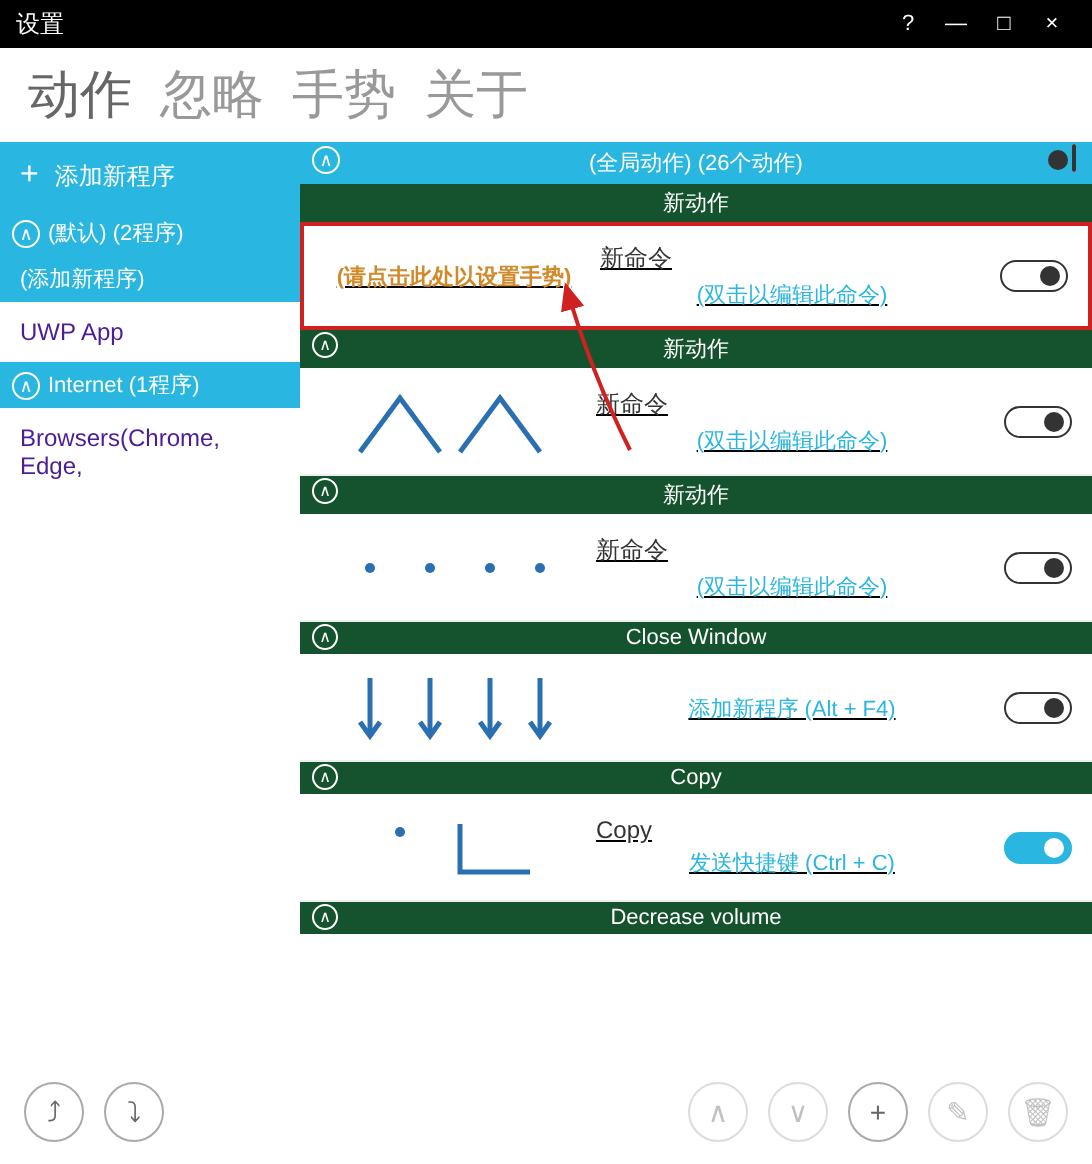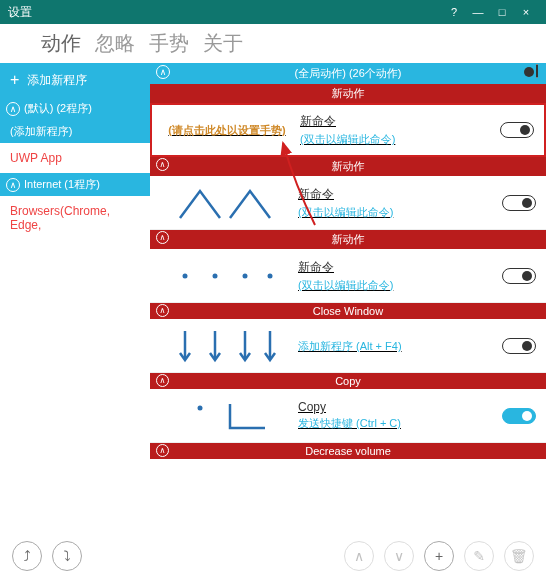--- a/index.html
+++ b/index.html
@@ -1,40 +1,40 @@
 <!DOCTYPE html>
 <html><head>
 <meta charset="utf-8">
 <style>
 * { box-sizing: border-box; margin: 0; padding: 0; }
 body { font-family: "Microsoft YaHei", sans-serif; background: #fff; width: 546px; height: 582px; overflow: hidden; position: relative; }
-.titlebar { background: #0f766e; color: #fff; height: 24px; display: flex; align-items: center; padding: 0 8px; font-size: 12px; }
+.titlebar { background: #000000; color: #fff; height: 24px; display: flex; align-items: center; padding: 0 8px; font-size: 12px; }
 .titlebar .spacer { flex: 1; }
 .titlebar .winbtn { width: 24px; text-align: center; cursor: pointer; font-size: 11px; }
-.tabs { display: flex; gap: 14px; padding: 6px 14px; font-size: 20px; color: #999; font-weight: 300; margin-left: 27px; }
+.tabs { display: flex; gap: 14px; padding: 6px 14px; font-size: 26px; color: #999; font-weight: 300; }
 .tabs .tab.active { color: #666; }
 .tabs .tab { cursor: pointer; }
 .main { display: flex; height: calc(100% - 24px - 42px - 48px); }
 .sidebar { width: 150px; background: #fff; font-size: 12px; }
 .side-add { background: #29b6e0; color: #fff; padding: 8px 10px; display: flex; align-items: center; gap: 8px; cursor: pointer; }
 .side-add .plus { font-size: 16px; }
 .side-header { background: #29b6e0; color: #fff; padding: 4px 8px 4px 24px; display: flex; align-items: center; position: relative; font-size: 11px; }
 .side-header .chev { position: absolute; left: 6px; width: 14px; height: 14px; border: 1px solid #fff; border-radius: 50%; display: flex; align-items: center; justify-content: center; font-size: 9px; }
-.side-item { padding: 8px 10px; color: #ef4444; cursor: pointer; }
+.side-item { padding: 8px 10px; color: #4c1d95; cursor: pointer; }
 .content { flex: 1; overflow-y: auto; font-size: 12px; background: #fff; }
 .grp-header { background: #29b6e0; color: #fff; text-align: center; padding: 3px; font-size: 11px; position: relative; }
 .grp-header .chev { position: absolute; left: 6px; top: 2px; width: 14px; height: 14px; border: 1px solid #fff; border-radius: 50%; display: inline-flex; align-items: center; justify-content: center; font-size: 9px; }
-.grp-sub { background: #b91c1c; color: #fff; text-align: center; padding: 2px; font-size: 11px; position: relative; }
+.grp-sub { background: #14532d; color: #fff; text-align: center; padding: 2px; font-size: 11px; position: relative; }
 .grp-sub .chev { position: absolute; left: 6px; top: 1px; width: 13px; height: 13px; border: 1px solid #fff; border-radius: 50%; display: inline-flex; align-items: center; justify-content: center; font-size: 8px; }
 .action-row { display: flex; align-items: center; padding: 6px 10px; min-height: 54px; border-bottom: 1px solid #eee; text-decoration: underline; }
 .gesture-cell { width: 130px; display: flex; align-items: center; justify-content: center; color: #666; font-size: 11px; text-align: center; }
 .gesture-cell.empty-msg { color: #d08a2a; font-weight: bold; font-size: 11px; }
 .info-cell { flex: 1; padding: 0 8px; }
 .info-cell .name { color: #333; font-size: 12px; }
-.info-cell .desc { color: #29b6e0; font-size: 11px; margin-top: 2px; }
+.info-cell .desc { color: #29b6e0; font-size: 11px; margin-top: 2px; text-align: center; }
 .toggle { width: 34px; height: 16px; border: 1px solid #333; border-radius: 10px; position: relative; cursor: pointer; background: #fff; }
 .toggle .knob { width: 10px; height: 10px; border-radius: 50%; background: #333; position: absolute; top: 2px; right: 3px; }
 .toggle.on { background: #29b6e0; border-color: #29b6e0; }
 .toggle.on .knob { background: #fff; right: 3px; }
 .toggle.off .knob { right: 3px; }
 .highlight-box { border: 2px solid #d02020; }
 .arrow-annot { position: absolute; left: 275px; top: 135px; pointer-events: none; }
 .footer { position: absolute; bottom: 6px; left: 0; right: 0; height: 40px; display: flex; align-items: center; padding: 0 12px; gap: 10px; }
 .footer .spacer { flex: 1; }
 .circ-btn { width: 30px; height: 30px; border: 1px solid #aaa; border-radius: 50%; display: flex; align-items: center; justify-content: center; cursor: pointer; color: #666; font-size: 14px; background: #fff; }

